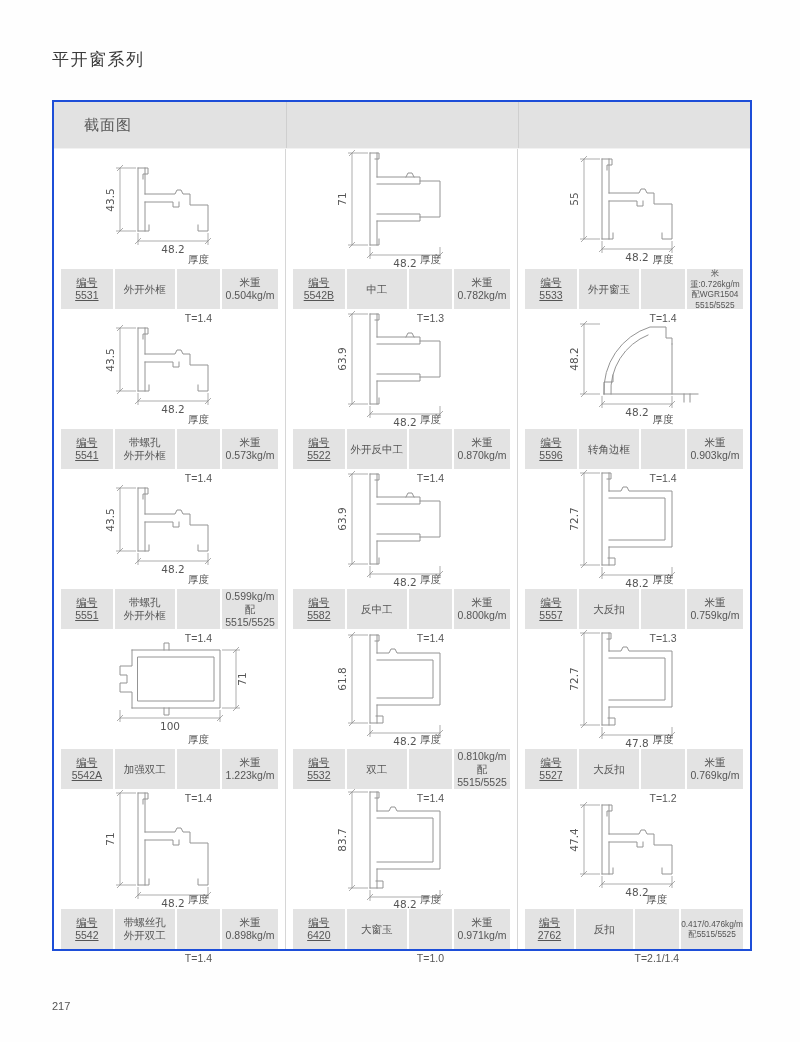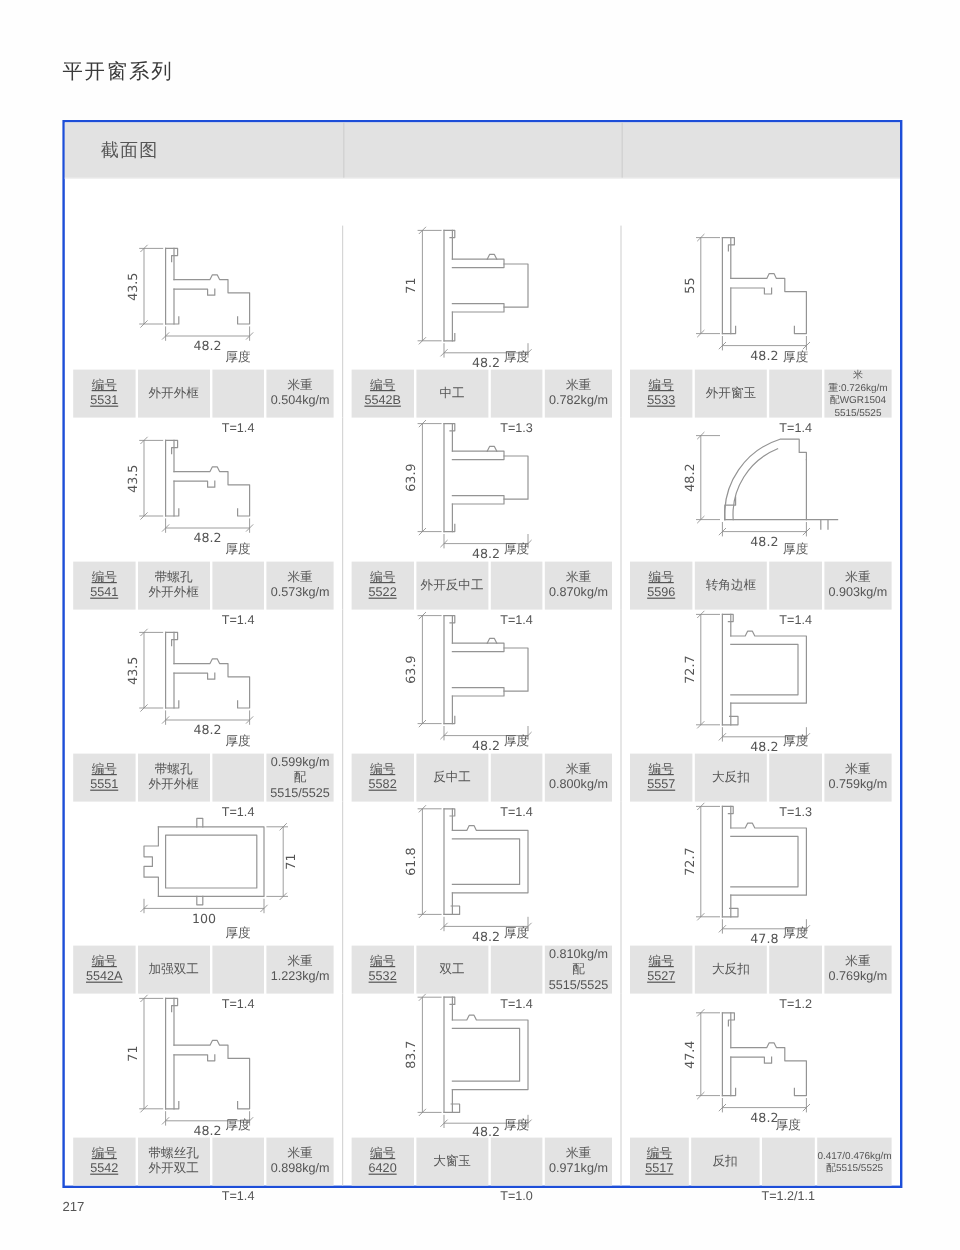--- a/index.html
+++ b/index.html
@@ -2,21 +2,21 @@
 <html><head>
 <meta charset="utf-8">
 <style>
   html,body{margin:0;padding:0;background:#fff;}
   body{width:800px;height:1042px;position:relative;font-family:"Liberation Sans",sans-serif;}
   .page{position:absolute;inset:0;background:#fefefe;}
   .title{position:absolute;left:52px;top:48px;margin:0;font-size:17px;font-weight:normal;color:#3a3a3a;letter-spacing:1.5px;}
   .tbl{position:absolute;left:52px;top:100px;width:696px;border:2px solid #1d4ed8;background:#fff;}
   .thead{height:46px;background:#e2e2e2;display:flex;align-items:center;padding-left:30px;font-size:15px;color:#555;letter-spacing:1px;position:relative;border-bottom:1px solid #f2f2f2;}
   .thead .cdiv{position:absolute;top:0;bottom:0;width:1px;background:#cfcfcf;}
-  .grid{display:grid;grid-template-columns:repeat(3,1fr);margin-top:39px;}
+  .grid{display:grid;grid-template-columns:repeat(3,1fr);}
   .cell{height:160px;display:flex;flex-direction:column;box-sizing:border-box;}
   .cell:not(:nth-child(3n)){border-right:1px solid #d6d6d6;}
   .diag{flex:1;display:flex;align-items:center;justify-content:center;overflow:hidden;}
   svg.diagram{width:228px;height:120px;display:block;}
   .pf{fill:none;stroke:#949494;stroke-width:1;stroke-linejoin:round;stroke-linecap:square;}
   .dim path{fill:none;stroke:#8a8a8a;stroke-width:.7;}
   .dtext{font-size:10.5px;fill:#555;text-anchor:middle;font-family:"DejaVu Sans",sans-serif;}
   .strip{height:40px;display:flex;gap:2px;padding:0 7px;box-sizing:border-box;}
   .sub{background:#e3e3e3;display:flex;flex-direction:column;align-items:center;justify-content:center;font-size:10.5px;color:#555;line-height:13px;text-align:center;}
   .f-code{flex:25 0 0;text-decoration:underline;}.f-name{flex:29 0 0;}.f-thick{flex:21 0 0;gap:46px;}.f-weight{flex:27 0 0;}
@@ -726,28 +726,28 @@
                 <path d="M79 98L85 92"></path>
                 <path d="M149 98L155 92"></path>
               </g>
               <text x="58" y="51" class="dtext" transform="rotate(-90 58 51)">47.4</text>
               <text x="117" y="107" class="dtext">48.2</text>
             </svg>
     </div>
     <div class="strip">
       <div class="sub f-code">
               <div class="ln">编号</div>
-              <div class="ln">5517</div>
+              <div class="ln">2762</div>
             </div>
       <div class="sub f-name">
               <div class="ln">反扣</div>
             </div>
       <div class="sub f-thick">
               <div class="ln">厚度</div>
-              <div class="ln">T=1.2/1.1</div>
+              <div class="ln">T=2.1/1.4</div>
             </div>
       <div class="sub f-weight small">
               <div class="ln">0.417/0.476kg/m</div>
               <div class="ln">配5515/5525</div>
             </div>
     </div>
   </div>
 </div>
   </div>
 

